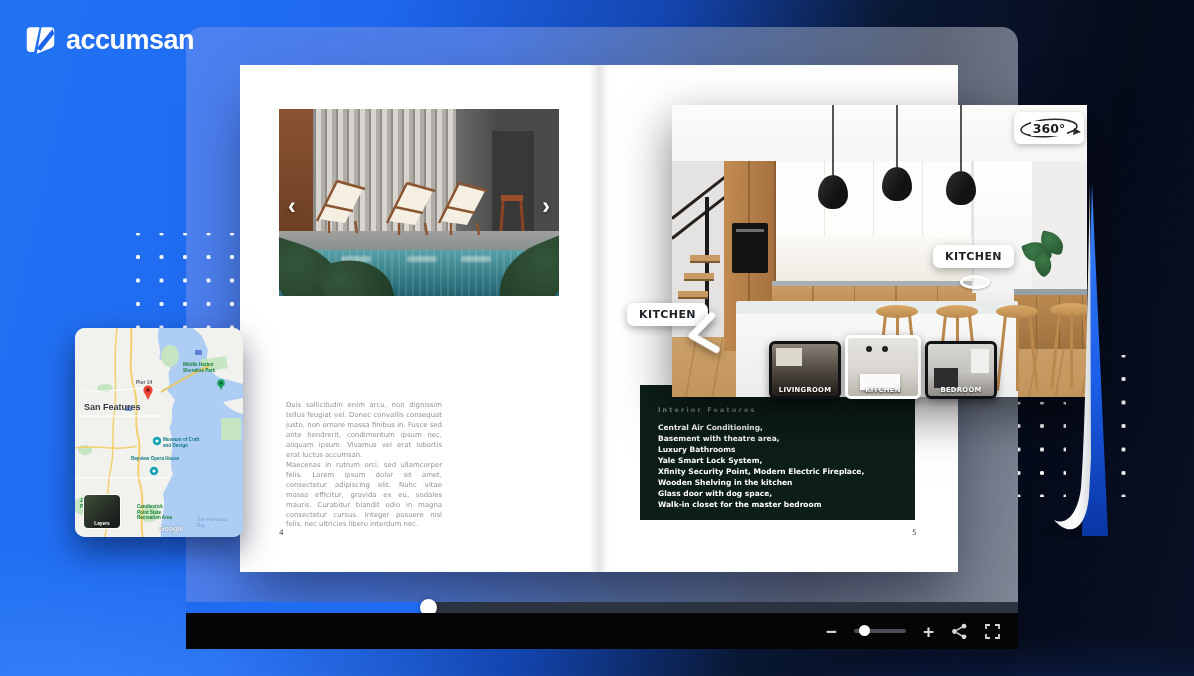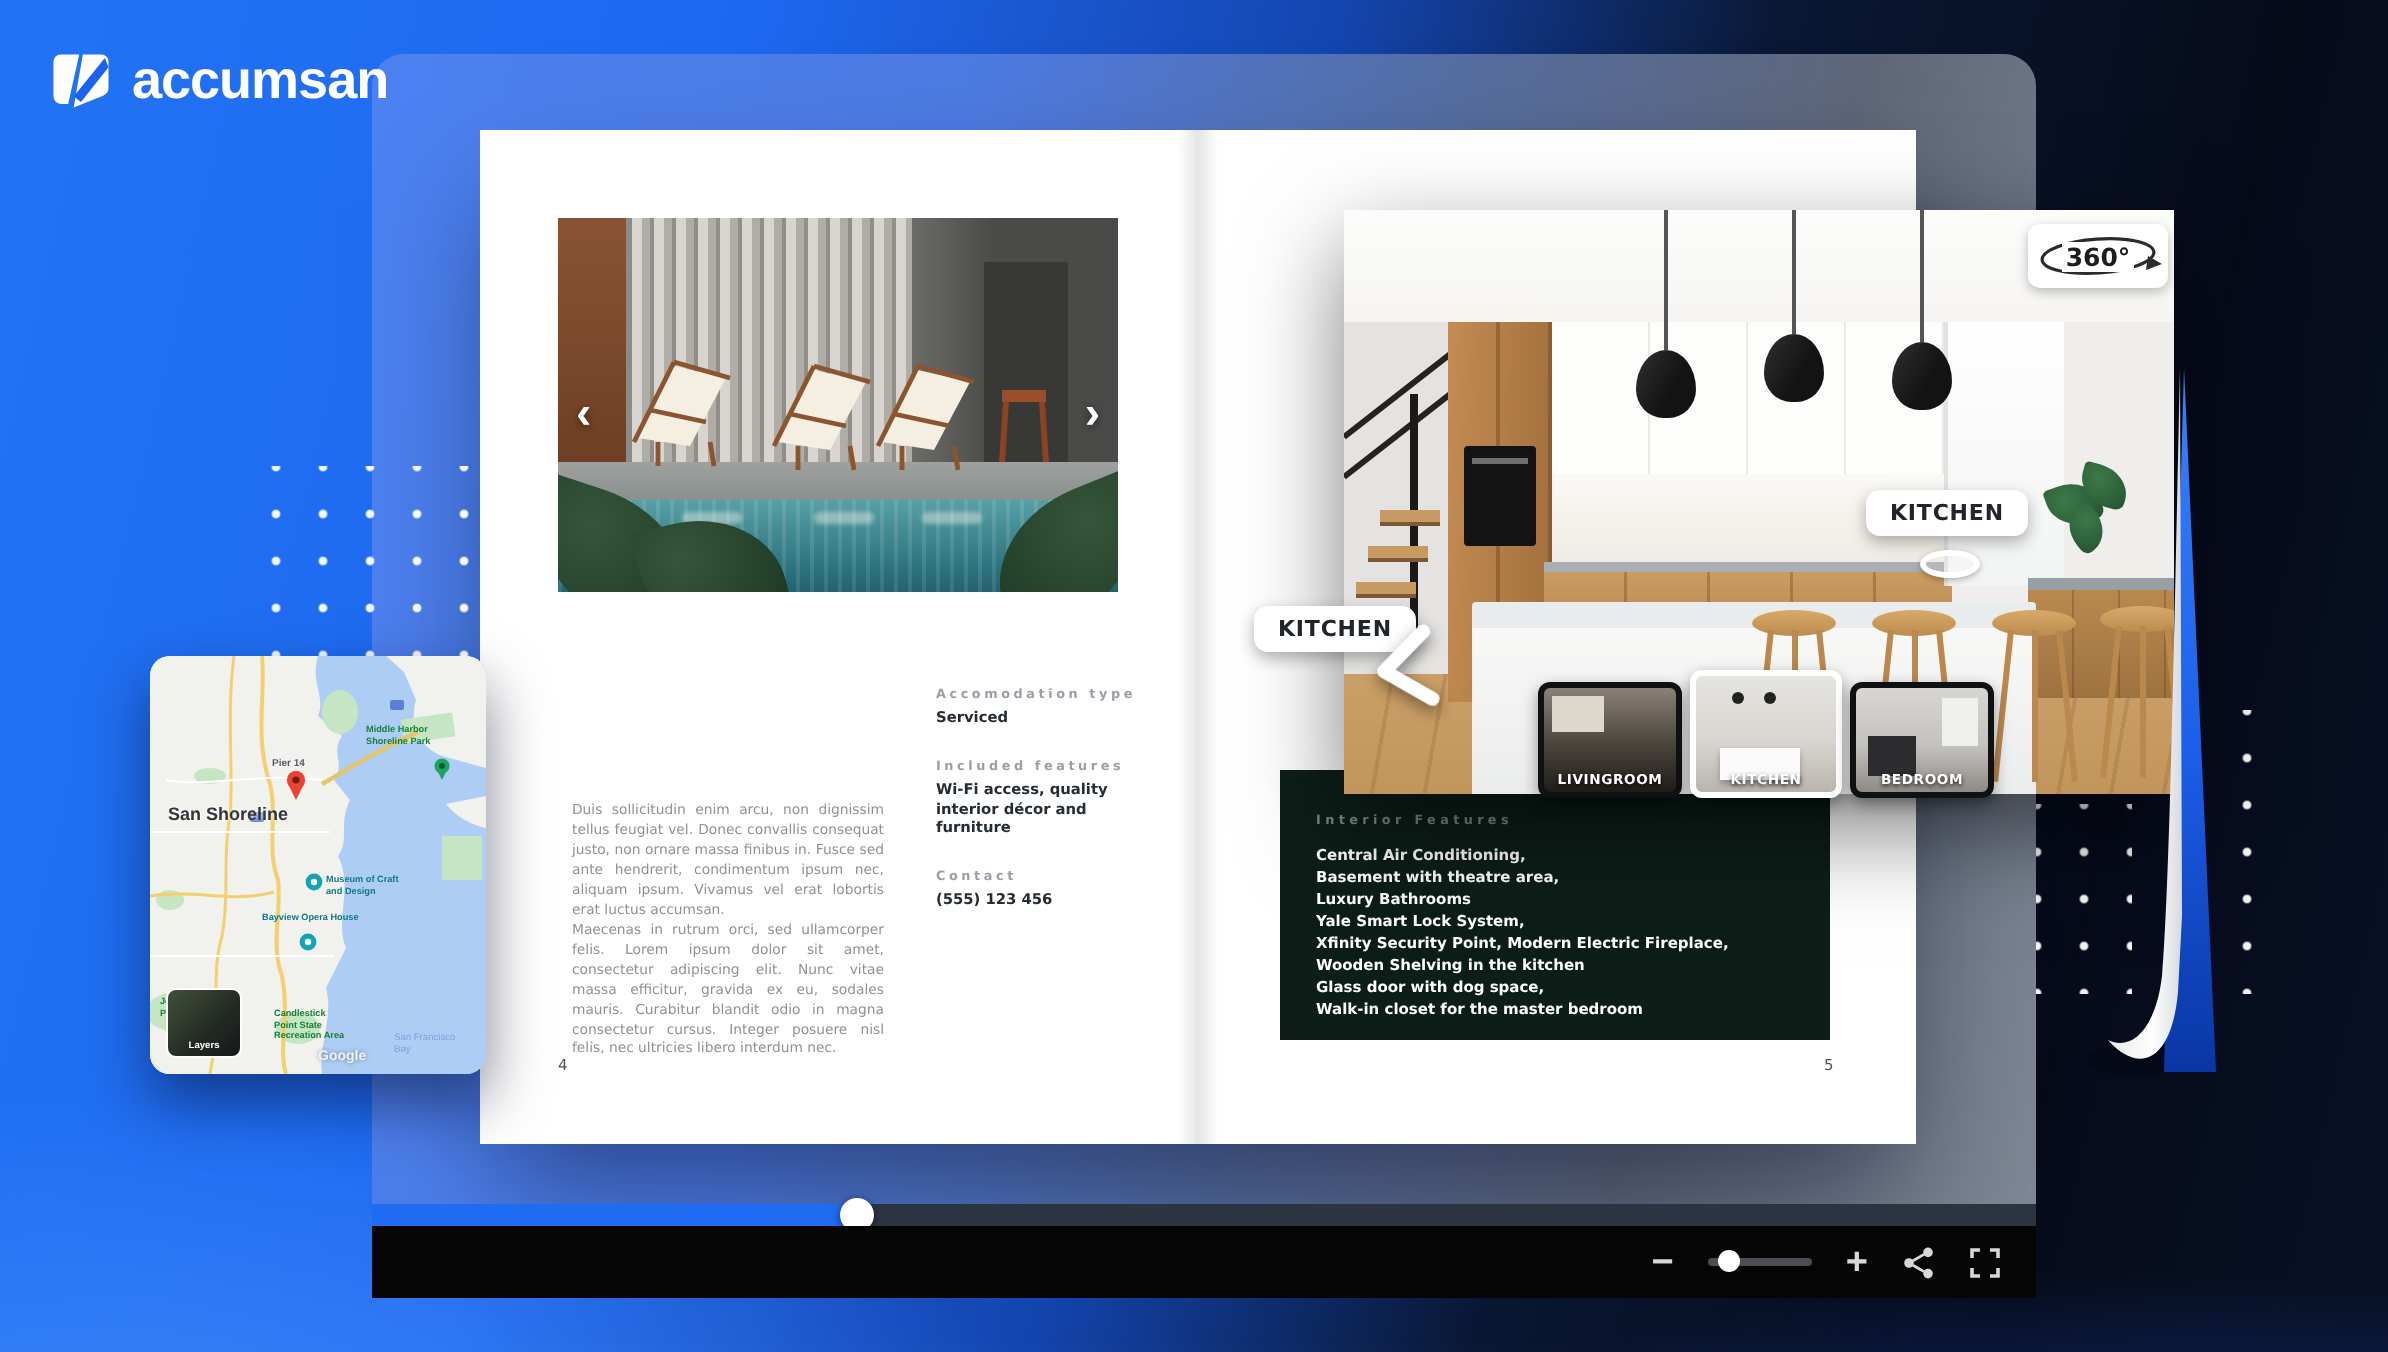--- a/index.html
+++ b/index.html
@@ -192,34 +192,20 @@
     <div class="leaf" style="left:-12px;bottom:-14px;width:80px;height:62px;transform:rotate(18deg);"></div>
     <div class="leaf" style="left:42px;bottom:-20px;width:70px;height:58px;transform:rotate(-14deg);"></div>
     <div class="leaf" style="right:-14px;bottom:-12px;width:78px;height:60px;transform:rotate(-22deg) scaleX(-1);"></div>
     <span class="arrow-ctl arrow-prev">‹</span>
     <span class="arrow-ctl arrow-next">›</span>
   </div>
 
   <div class="abs para para1">Duis sollicitudin enim arcu, non dignissim tellus feugiat vel. Donec convallis consequat justo, non ornare massa finibus in. Fusce sed ante hendrerit, condimentum ipsum nec, aliquam ipsum. Vivamus vel erat lobortis erat luctus accumsan.</div>
   <div class="abs para para2">Maecenas in rutrum orci, sed ullamcorper felis. Lorem ipsum dolor sit amet, consectetur adipiscing elit. Nunc vitae massa efficitur, gravida ex eu, sodales mauris. Curabitur blandit odio in magna consectetur cursus. Integer posuere nisl felis, nec ultricies libero interdum nec.</div>
 
-  <div class="abs details-col">
-    <div class="detail">
-      <div class="detail-label">Accomodation type</div>
-      <div class="detail-value">Serviced</div>
-    </div>
-    <div class="detail">
-      <div class="detail-label">Included features</div>
-      <div class="detail-value">Wi-Fi access, quality interior décor and furniture</div>
-    </div>
-    <div class="detail">
-      <div class="detail-label">Contact</div>
-      <div class="detail-value">(555) 123 456</div>
-    </div>
-  </div>
 
   <div class="abs page-num pn-left">4</div>
 
   <div class="abs features-box">
     <div class="features-title">Interior Features</div>
     <span class="feature-line">Central Air Conditioning,</span>
     <span class="feature-line">Basement with theatre area,</span>
     <span class="feature-line">Luxury Bathrooms</span>
     <span class="feature-line">Yale Smart Lock System,</span>
     <span class="feature-line">Xfinity Security Point, Modern Electric Fireplace,</span>
@@ -258,21 +244,21 @@
     <g>
       <path d="M146,62 L143,56 H149 Z" fill="#1ea362"></path>
         <circle cx="146" cy="55" r="3.8" fill="#1ea362"></circle>
         <circle cx="146" cy="55" r="1.5" fill="#0b5c36"></circle>
     </g>
     <circle cx="82" cy="113" r="4.2" fill="#12a3b4"></circle>
       <circle cx="82" cy="113" r="1.6" fill="#fff"></circle>
     <circle cx="79" cy="143" r="4.2" fill="#12a3b4"></circle>
       <circle cx="79" cy="143" r="1.6" fill="#fff"></circle>
   </svg>
-  <div class="map-label ml-city">San Shoreline</div>
+  <div class="map-label ml-city">San Features</div>
   <div class="map-label ml-pin">Pier 14</div>
   <div class="map-label ml-park" style="left:108px;top:34px;">Middle Harbor Shoreline Park</div>
   <div class="map-label ml-poi" style="left:88px;top:109px;">Museum of Craft and Design</div>
   <div class="map-label ml-poi" style="left:56px;top:128px;width:60px;">Bayview Opera House</div>
   <div class="map-label ml-park" style="left:5px;top:170px;width:36px;">John McLaren Park</div>
   <div class="map-label ml-park" style="left:62px;top:176px;width:38px;">Candlestick Point State Recreation Area</div>
   <div class="map-label ml-bay">San Francisco Bay</div>
   <div class="map-label ml-google">Google</div>
   <div class="layers-btn">
     <span class="layers-label">Layers</span>

